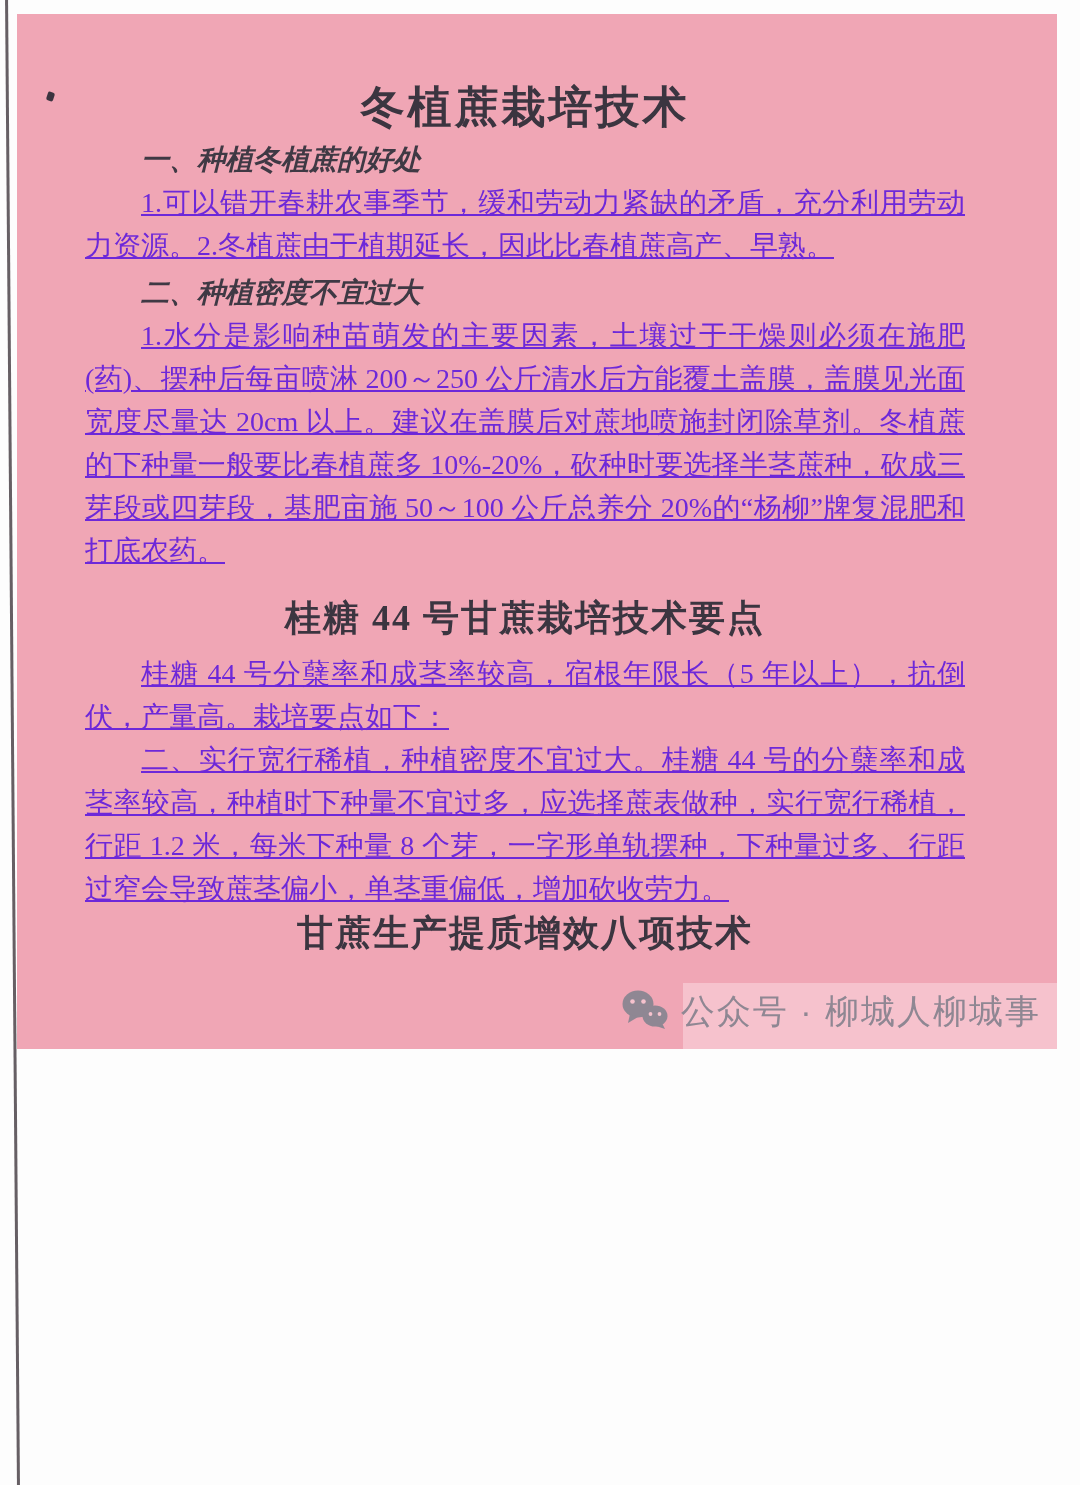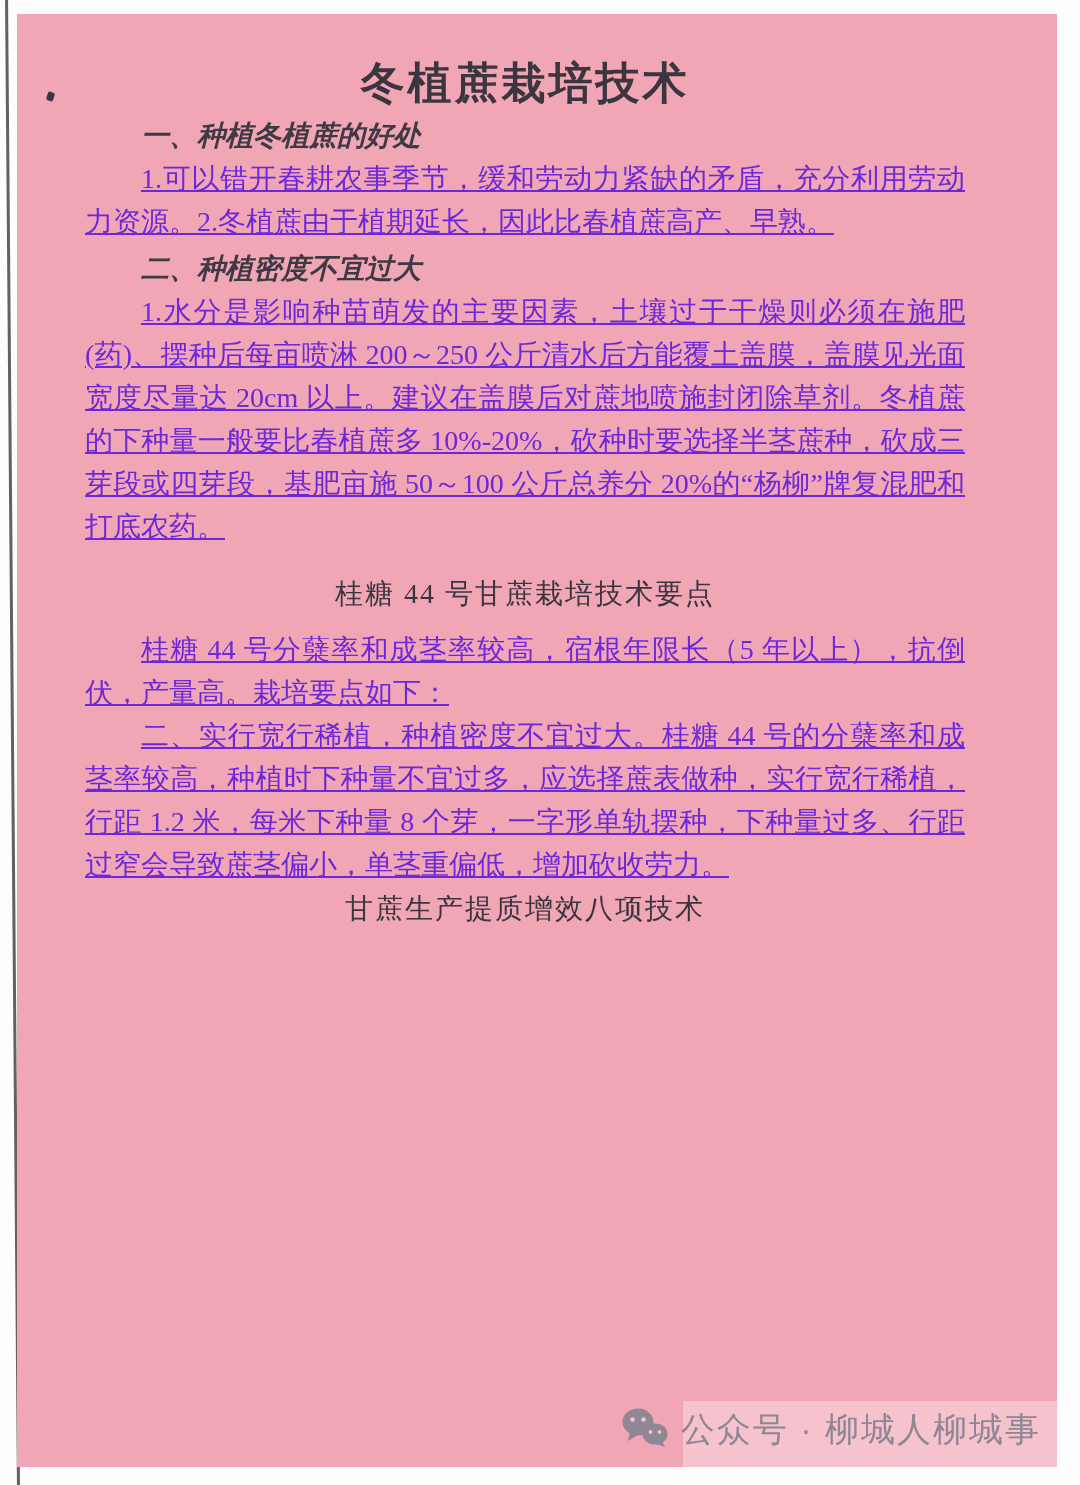--- a/index.html
+++ b/index.html
@@ -9,35 +9,35 @@
     font-family:"Liberation Serif","DejaVu Serif",serif;
     position:relative;overflow:hidden;
   }
   .scan-canvas{position:absolute;inset:0;background:#fdfdfd;}
   .edge-line{
     position:absolute;left:5px;top:-6px;width:3px;height:1500px;
     background:#4b4349;transform:rotate(-0.46deg);transform-origin:top left;
     opacity:.85;
   }
   .page{
-    position:absolute;left:17px;top:14px;width:1040px;height:1453px;
+    position:absolute;left:17px;top:14px;width:1040px;height:1035px;
     background:#f0a6b5;
     box-sizing:border-box;
-    padding:44px 92px 0 68px;
+    padding:68px 92px 0 68px;
     color:#453f4b;
   }
   .speck{position:absolute;left:30px;top:78px;width:7px;height:9px;background:#3c3440;border-radius:2px;transform:rotate(18deg);}
   h1.doc-title{
     margin:0 0 0 0;
     font-size:44px;line-height:52px;font-weight:700;
     text-align:center;color:#3b3540;letter-spacing:3px;
   }
   h2.doc-title{
     margin:18px 0 6px 0;
-    font-size:28px;line-height:56px;font-weight:400;
+    font-size:36px;line-height:56px;font-weight:700;
     text-align:center;color:#3b3540;letter-spacing:2px;
   }
   h2.doc-title.tight{margin:-4px 0 0 0;line-height:54px;}
   p{margin:0;font-size:28px;line-height:43px;text-align:justify;}
   p.subhead{font-weight:700;text-indent:2em;margin-top:4px;color:#3f3944;font-style:italic;}
   p.body-para{text-indent:2em;color:#6d28d9;text-decoration:underline;}
   .wm-band{
     position:absolute;right:0;bottom:0;width:374px;height:66px;
     background:#f6c2cd;
   }

